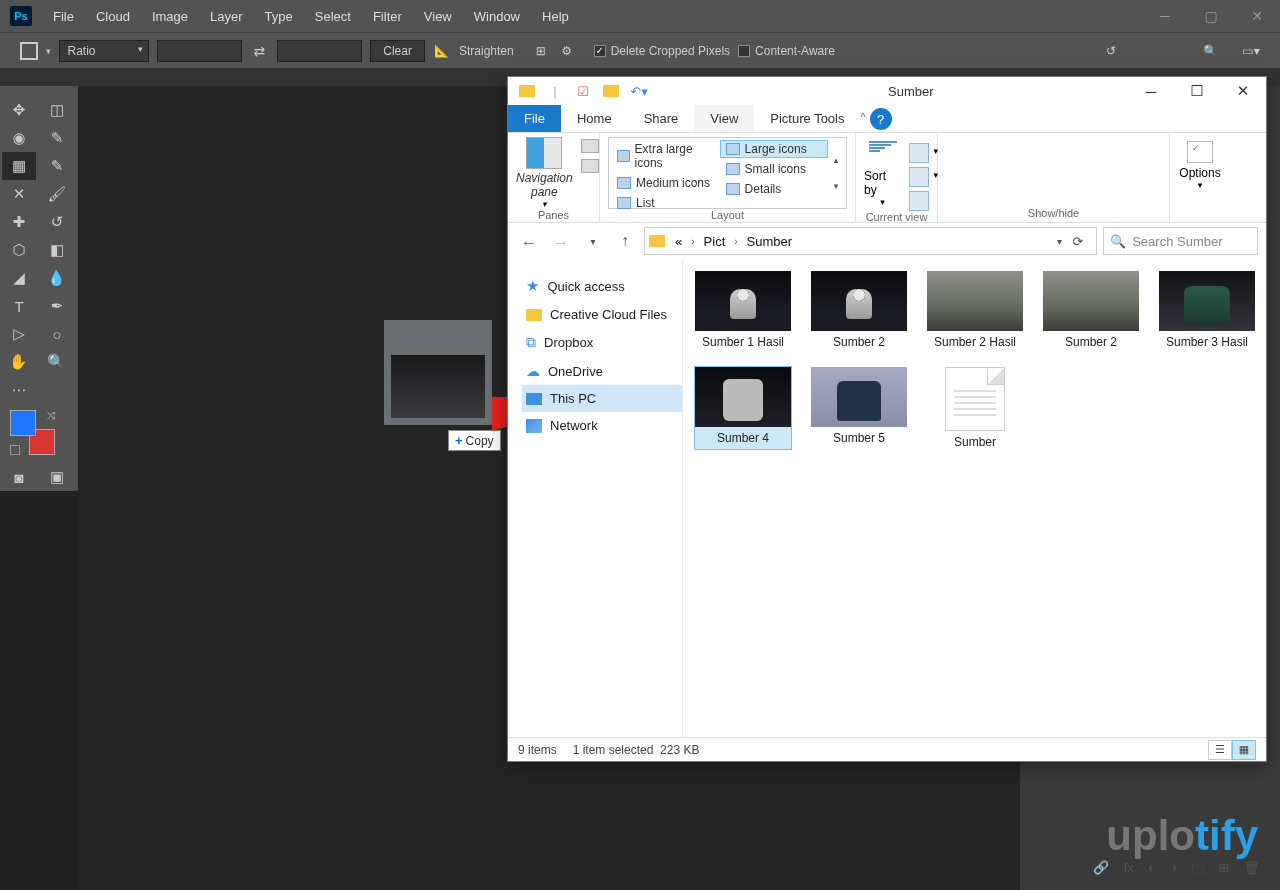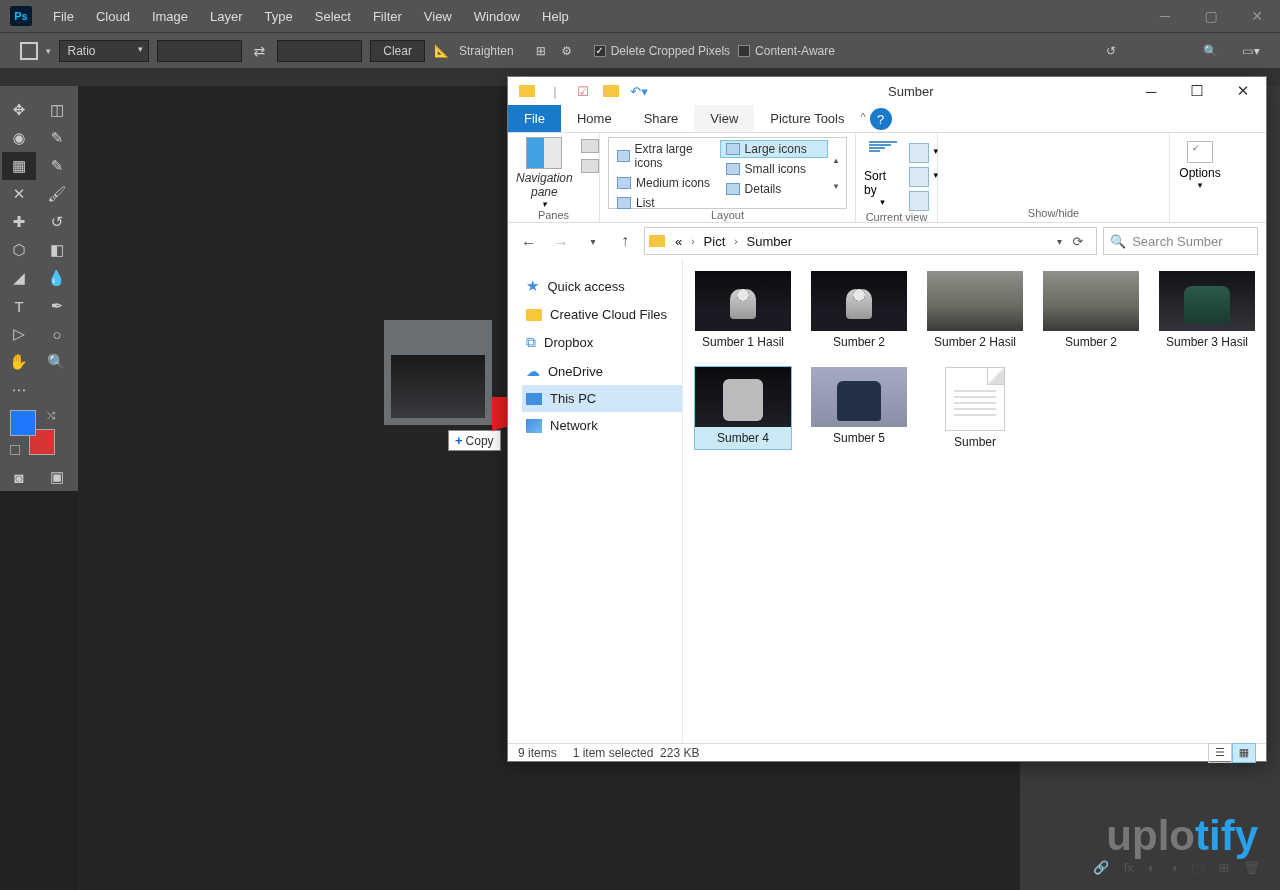--- a/index.html
+++ b/index.html
@@ -135,21 +135,21 @@
 .thumb.t3::after { content:""; position:absolute; top:15px; left:25px; width:46px; height:38px; background: linear-gradient(#2a5a4a,#1b3a30); border-radius: 8px 8px 4px 4px; }
 .thumb.t4 { background: linear-gradient(180deg,#0a0a0e 0%,#1e1e26 100%); position:relative; }
 .thumb.t4::after{content:"";position:absolute;top:12px;left:28px;width:40px;height:42px;background:#bbb;border-radius:6px;}
 .thumb.t5 { background: linear-gradient(180deg,#a5a9c2 0%,#8a8fa8 100%); position:relative; }
 .thumb.t5::after{content:"";position:absolute;top:14px;left:26px;width:44px;height:40px;background:#223244;border-radius:6px 6px 3px 3px;}
 .doc-thumb { width: 60px; height: 64px; background: #fff; border: 1px solid #ccc; position: relative; }
 .doc-thumb::before { content:""; position:absolute; top:0; right:0; width:16px; height:16px; background: linear-gradient(135deg,transparent 48%,#ddd 52%); border-left:1px solid #ccc; border-bottom:1px solid #ccc;}
 .doc-thumb::after { content:""; position:absolute; top:22px; left:8px; right:8px; height:2px; background:#ddd; box-shadow: 0 6px #ddd, 0 12px #ddd, 0 18px #ddd, 0 24px #ddd; }
 .item-label { margin-top: 4px; line-height: 14px; }
 
-.ex-status { height: 18px; border-top: 1px solid #ddd; display: flex; align-items: center; padding: 0 10px; font-size: 12px; color: #444; gap: 16px; }
+.ex-status { height: 24px; border-top: 1px solid #ddd; display: flex; align-items: center; padding: 0 10px; font-size: 12px; color: #444; gap: 16px; }
 .ex-status-views { margin-left: auto; display: flex; gap: 0; }
 .sv { width: 24px; height: 20px; border: 1px solid #ccc; display: flex; align-items: center; justify-content: center; font-size: 11px; }
 .sv.active { background: #cbe8f6; border-color: #7cc3eb; }
 
 
 .watermark { position: absolute; bottom: 30px; right: 22px; color: #777; font-size: 42px; font-weight: 700; letter-spacing: 0px; }
 .watermark .blue { color: #2aa0e8; }
 .wm-icons { position: absolute; bottom: 8px; right: 20px; display: flex; gap: 14px; color: #555; font-size: 13px; }
 </style>
 </head>

